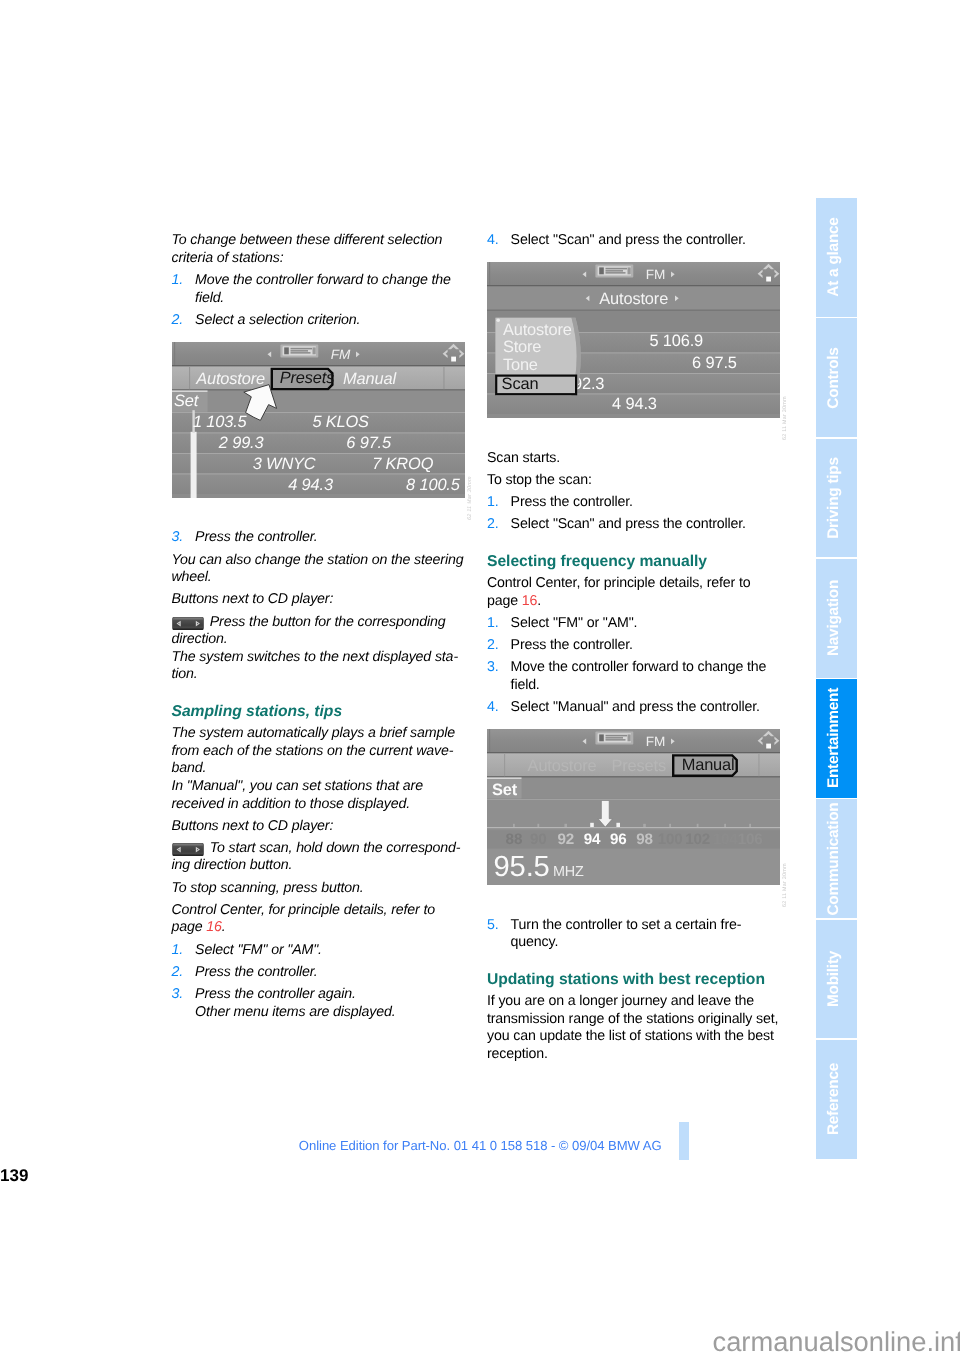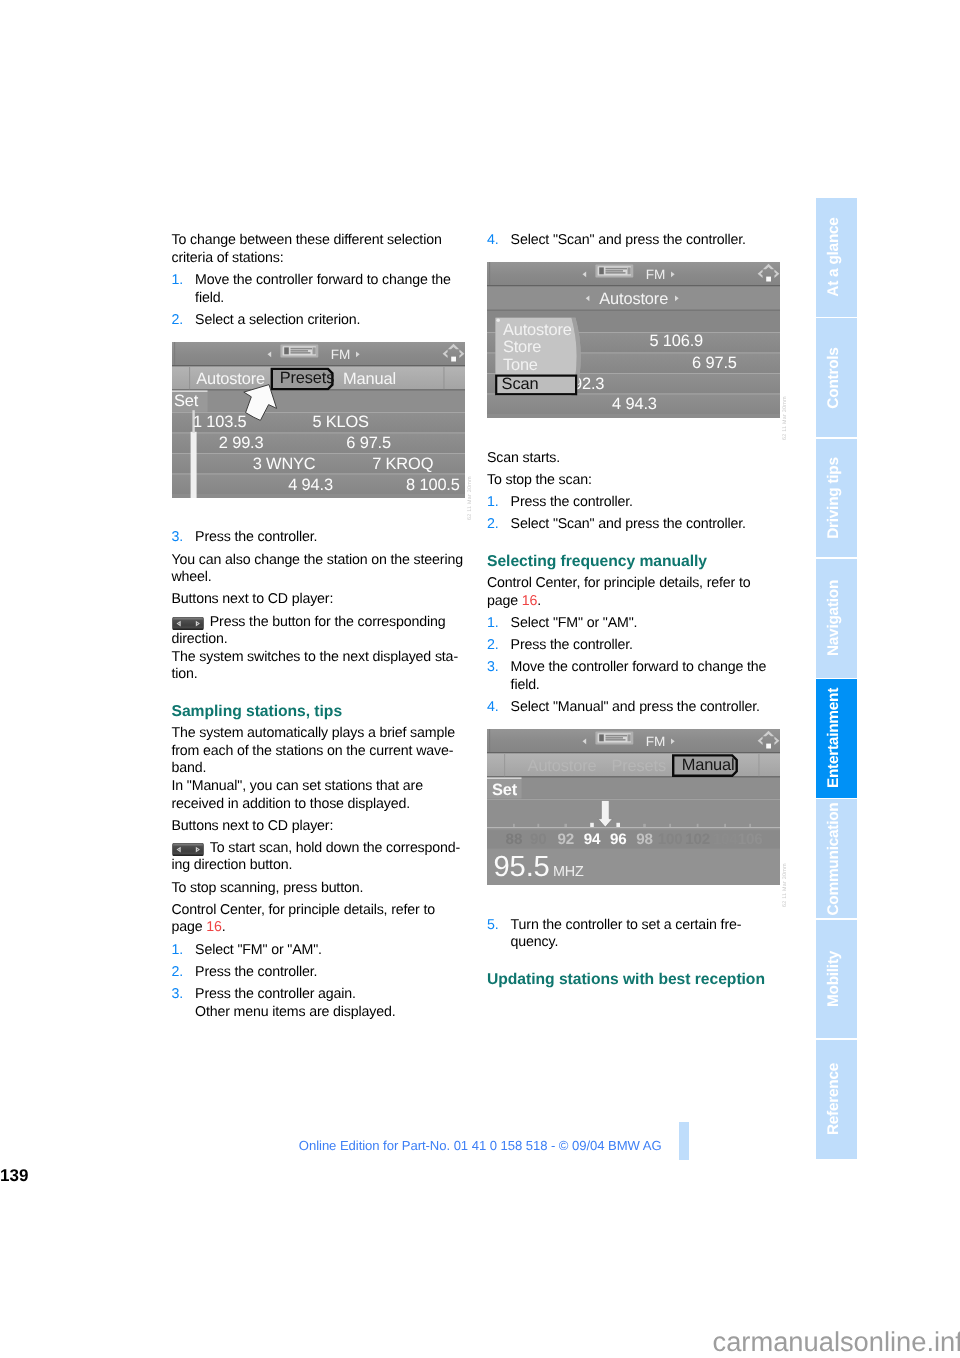--- a/index.html
+++ b/index.html
@@ -5,21 +5,21 @@
 <style>
   html,body{margin:0;padding:0;background:#fff;}
   body{width:960px;height:1358px;
        font-family:"Liberation Sans",sans-serif;
        -webkit-font-smoothing:antialiased;
        text-rendering:geometricPrecision;}
   .page{position:absolute;left:0;top:0;width:960px;height:1358px;overflow:hidden;background:#fff;}
 
   
   .col{position:absolute;width:296px;font-size:14.2px;line-height:17.6px;letter-spacing:-0.15px;color:#000;}
-  #colL{left:171.5px;top:232.2px;}
+  #colL{left:171.5px;top:232.2px;font-style:italic;}
   #colR{left:487px;top:232.2px;}
   .para{margin:0 0 4.6px 0;}
   .step{position:relative;padding-left:23.6px;margin:0 0 4.6px 0;}
   .step .num{position:absolute;left:0;top:0;color:#0a86f6;}
   .heading{color:#0f766e;font-weight:bold;font-size:15.7px;line-height:17.6px;
            margin:19.2px 0 4.4px 0;letter-spacing:-0.05px;}
   .ref{color:#ef4444;}
 
   
   .iconpara{margin:0 0 4.6px 0;}
@@ -353,20 +353,21 @@
  </g>
  <path d="M114.4 71.5 h7.8 v18.2 h3.3 l-7.2 8.4 l-7.2 -8.4 h3.3 z" fill="#f2f2f2" stroke="#767676" stroke-width="0.6"></path>
  <rect x="0" y="119.7" width="293" height="36.3" fill="#929292"></rect>
  <text x="6.5" y="147.1" font-size="29.2" fill="#fafafa">95.5</text>
  <text x="66.0" y="147.1" font-size="14.4" fill="#ededed">MHZ</text>
 </svg>
     <span class="figcode">62 11 Mar 30mm</span>
   </div>
   <div class="step"><span class="num">5.</span><span>Turn the controller to set a certain fre­quency.</span></div>
   <h2 class="heading">Updating stations with best reception</h2>
+  <p class="para">If you are on a longer journey and leave the transmission range of the stations originally set, you can update the list of stations with the best reception.</p>
 </div>
 
 <div id="sidebar">
   <div class="tab" style="top:0.0px;height:118.85px">
         <span class="tablabel">At a glance</span>
       </div>
   <div class="tab" style="top:120.25px;height:118.85px">
         <span class="tablabel">Controls</span>
       </div>
   <div class="tab" style="top:240.5px;height:118.85px">

